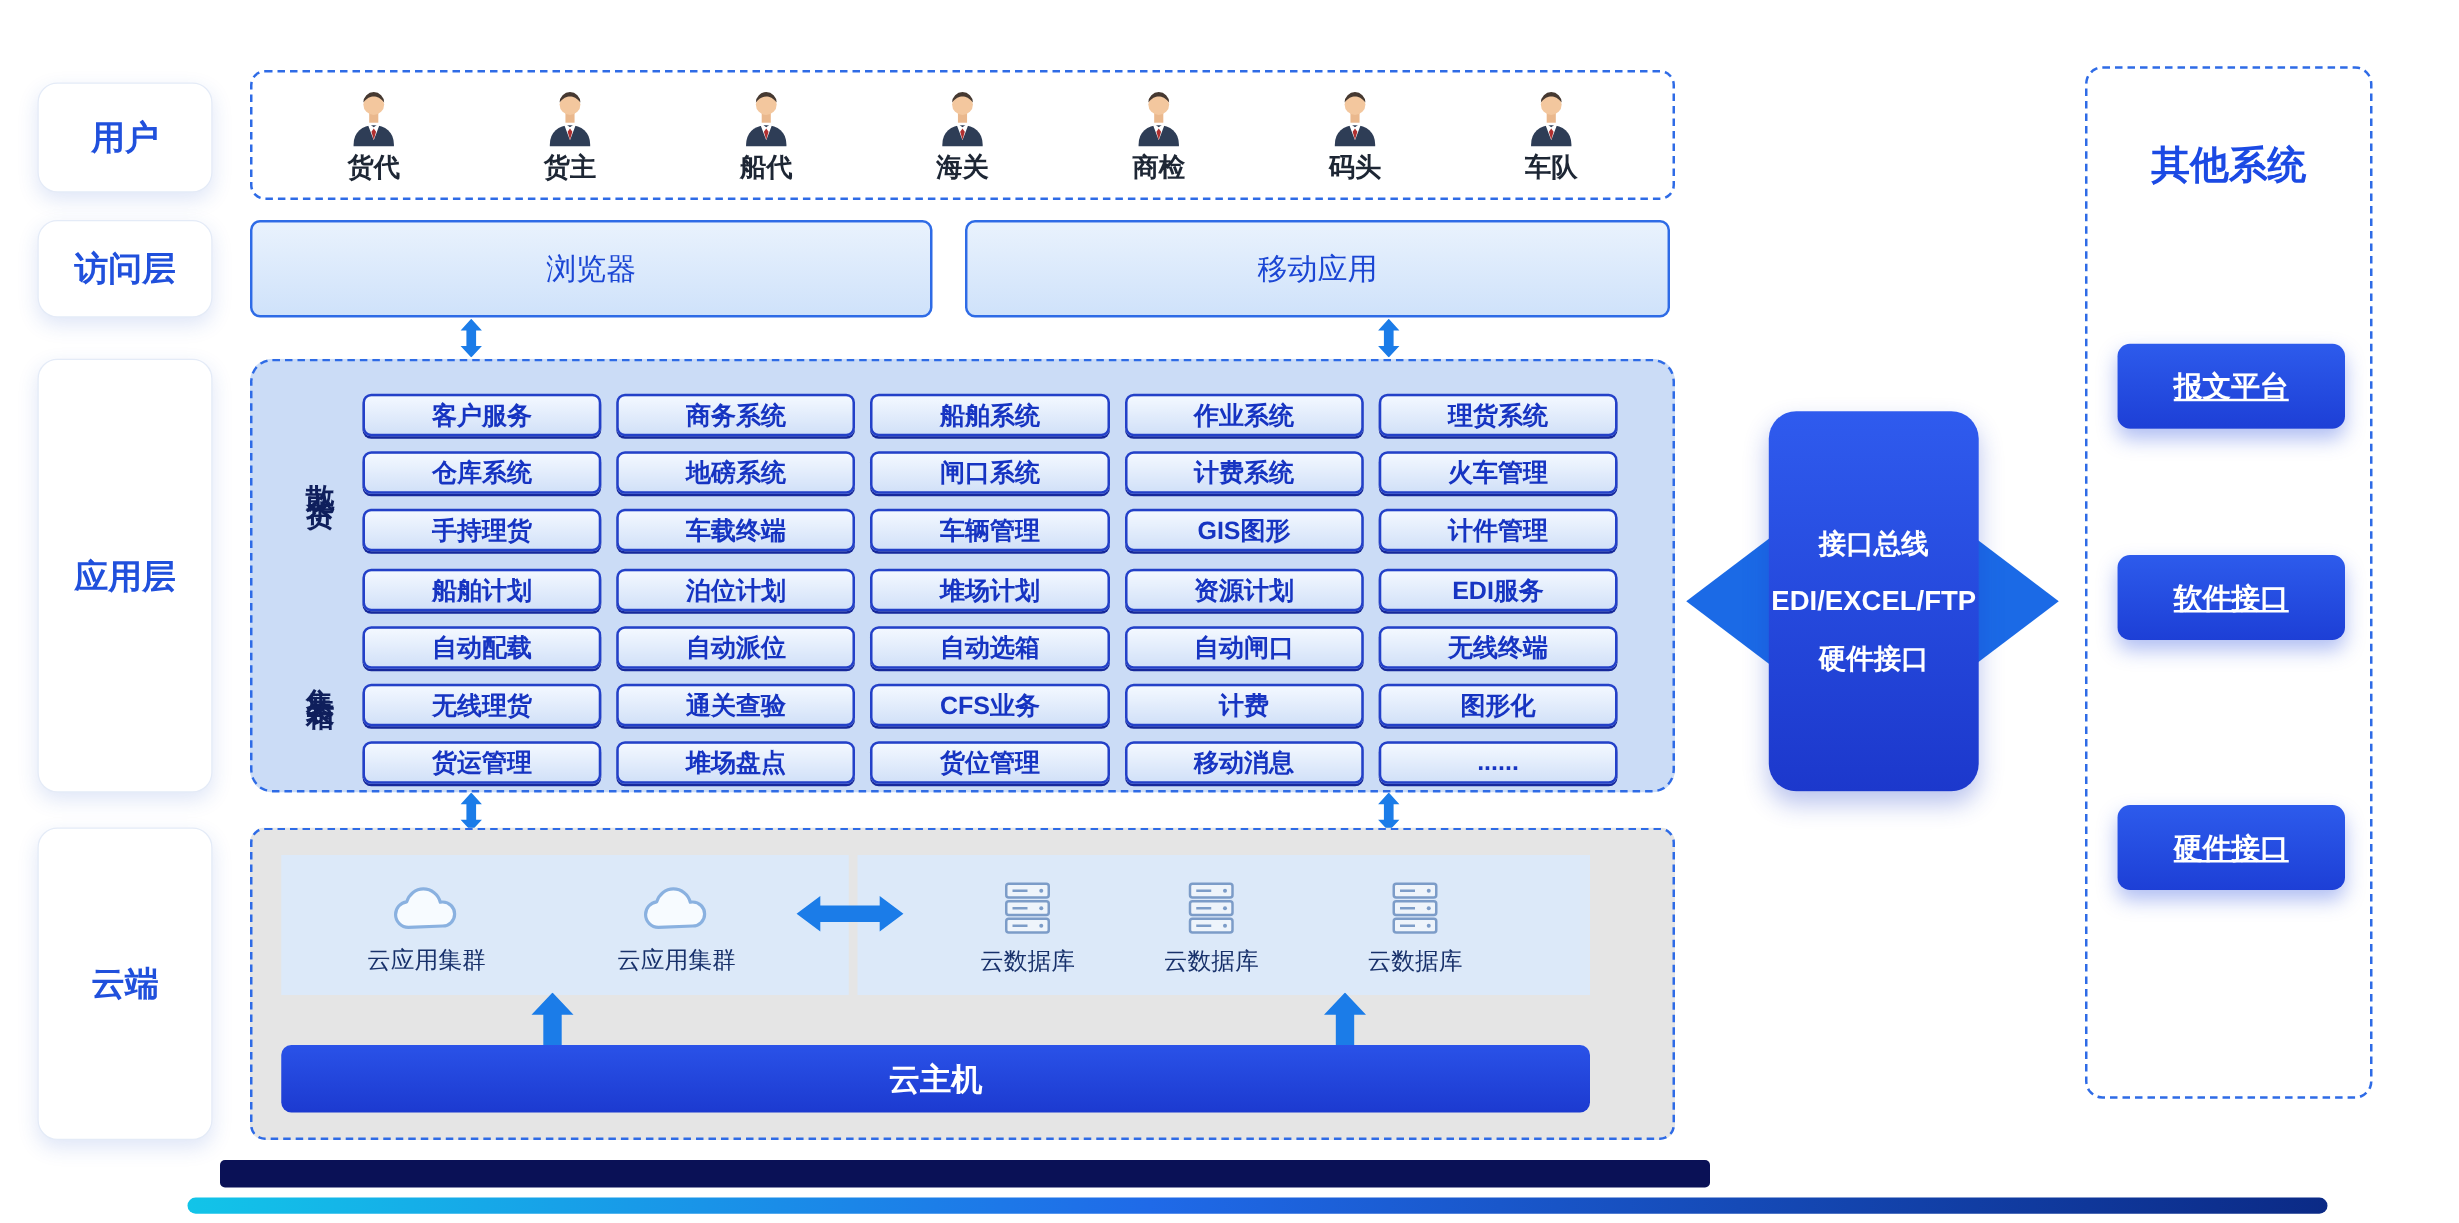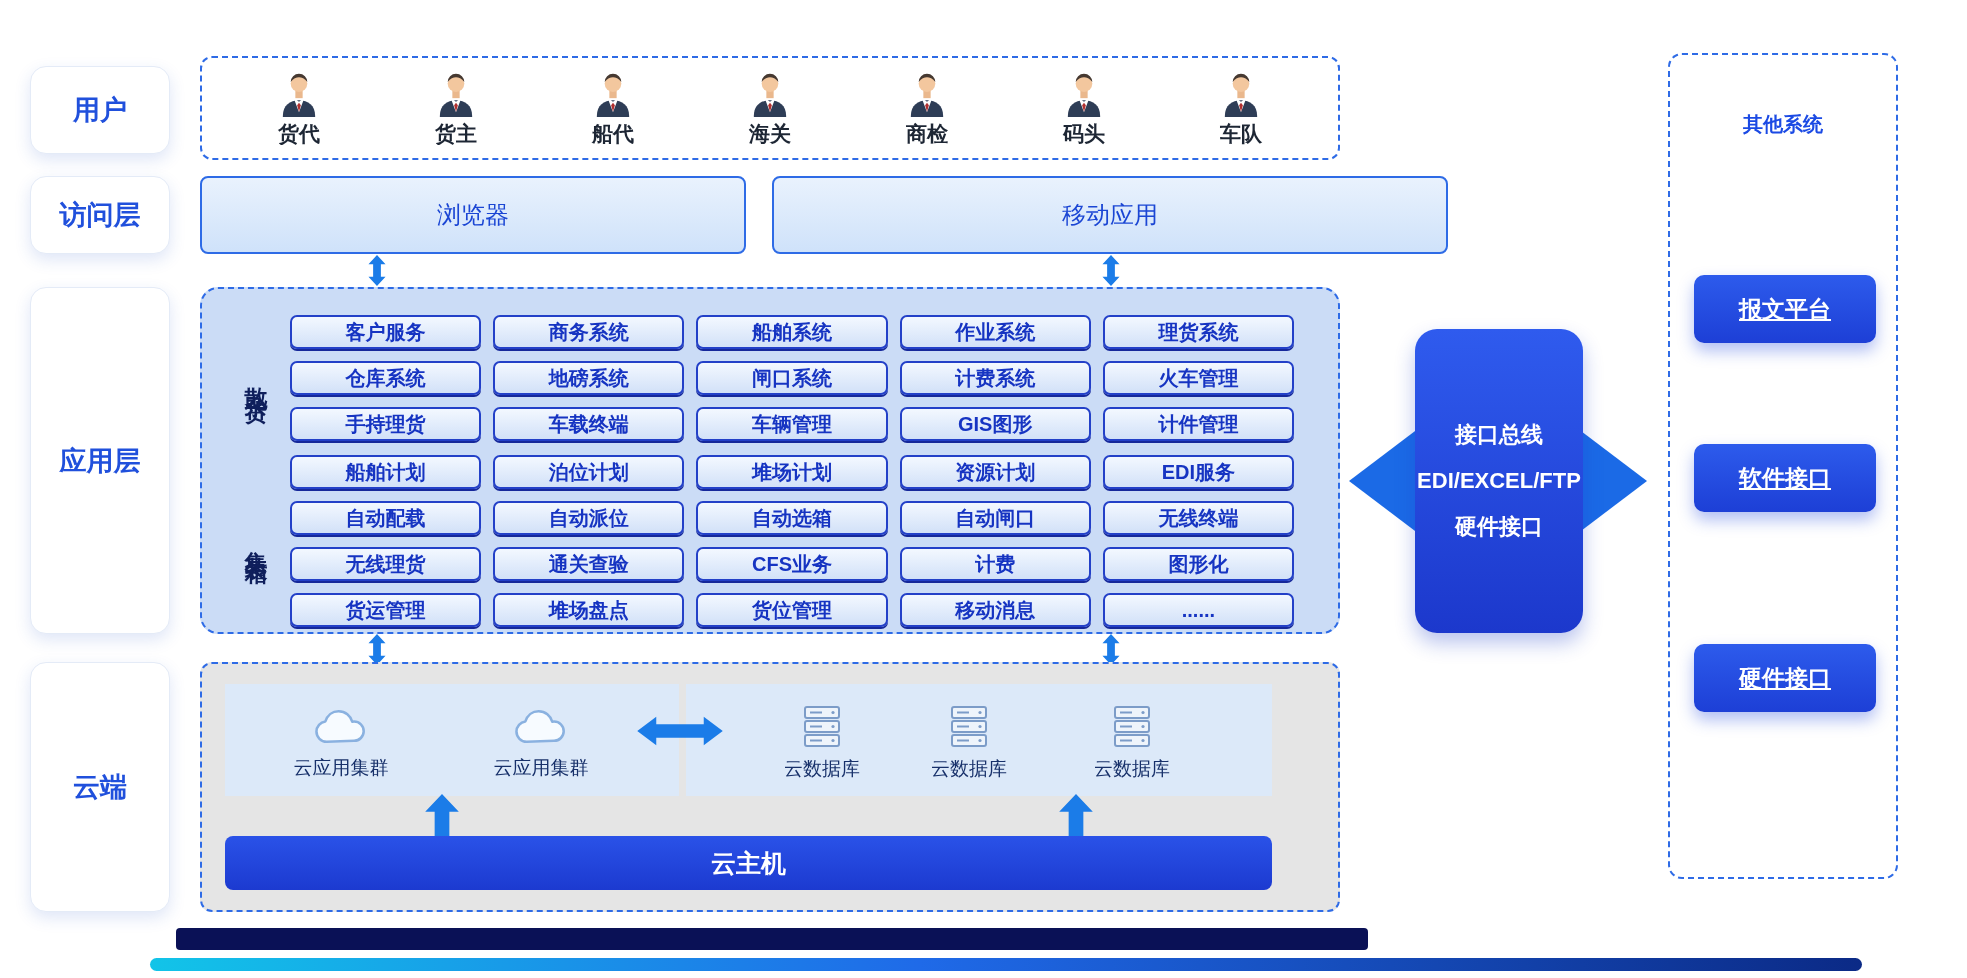--- a/index.html
+++ b/index.html
@@ -23,21 +23,21 @@
   .user { display:flex; flex-direction:column; align-items:center; gap:1px; width:86px; }
   .user svg { width:52px; height:50px; }
   .user-label { font-size:21px; font-weight:700; color:#1d2634; }
 
   
   .access-box { position:absolute; top:176px; height:78px;
     background:linear-gradient(180deg,#e9f2fd,#cfe2fa); border:2px solid #2e6be6; border-radius:8px;
     display:flex; align-items:center; justify-content:center;
     color:#1b46d4; font-weight:400; font-size:24px; }
   .access-browser { left:200px; width:546px; }
-  .access-mobile  { left:772px; width:676px; }
+  .access-mobile  { left:772px; width:564px; }
 
   
   .varrow { position:absolute; width:38px; height:31px; }
   .va1 { left:358px;  top:255px; }
   .va2 { left:1092px; top:255px; }
   .va3 { left:358px;  top:634px; }
   .va4 { left:1092px; top:634px; }
 
   
   .app-layer { position:absolute; left:200px; top:287px; width:1140px; height:347px;
@@ -85,21 +85,21 @@
   .bus-rect { position:absolute; left:66px; top:0; width:168px; height:304px; z-index:2;
     background:linear-gradient(180deg,#2f5bee,#1c38cc); border-radius:22px;
     display:flex; flex-direction:column; align-items:center; justify-content:center;
     box-shadow:0 10px 20px rgba(25,60,200,.30); }
   .bus-line { color:#ffffff; font-weight:700; font-size:22px; margin:9px 0; white-space:nowrap; }
 
   
   .other-panel { position:absolute; left:1668px; top:53px; width:230px; height:826px;
     background:#ffffff; border:2px dashed #2e6be6; border-radius:14px; }
   .other-title { position:absolute; top:56px; left:0; width:100%; text-align:center;
-    color:#1b4ae4; font-weight:800; font-size:20px; }
+    color:#1b4ae4; font-weight:800; font-size:31px; }
   .other-btn { position:absolute; left:24px; width:182px; height:68px;
     background:linear-gradient(180deg,#2d5bec,#1d3fd6); border-radius:10px;
     box-shadow:0 8px 16px rgba(30,70,220,.35);
     display:flex; align-items:center; justify-content:center;
     color:#ffffff; font-weight:700; font-size:23px;text-decoration:underline; }
   .ob1 { top:220px; } .ob2 { top:389px; } .ob3 { top:589px; }
 
   
   .base-navy { position:absolute; left:176px; top:928px; width:1192px; height:22px;
     background:#0a1156; border-radius:4px; }

